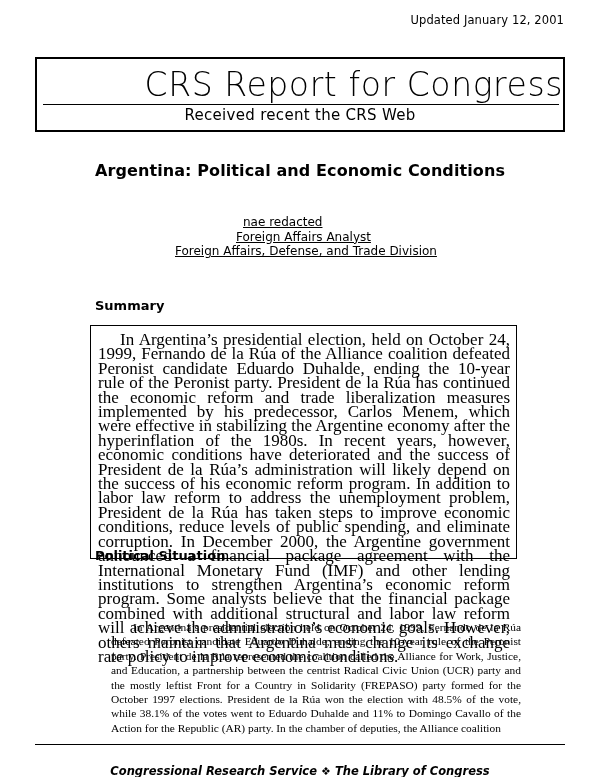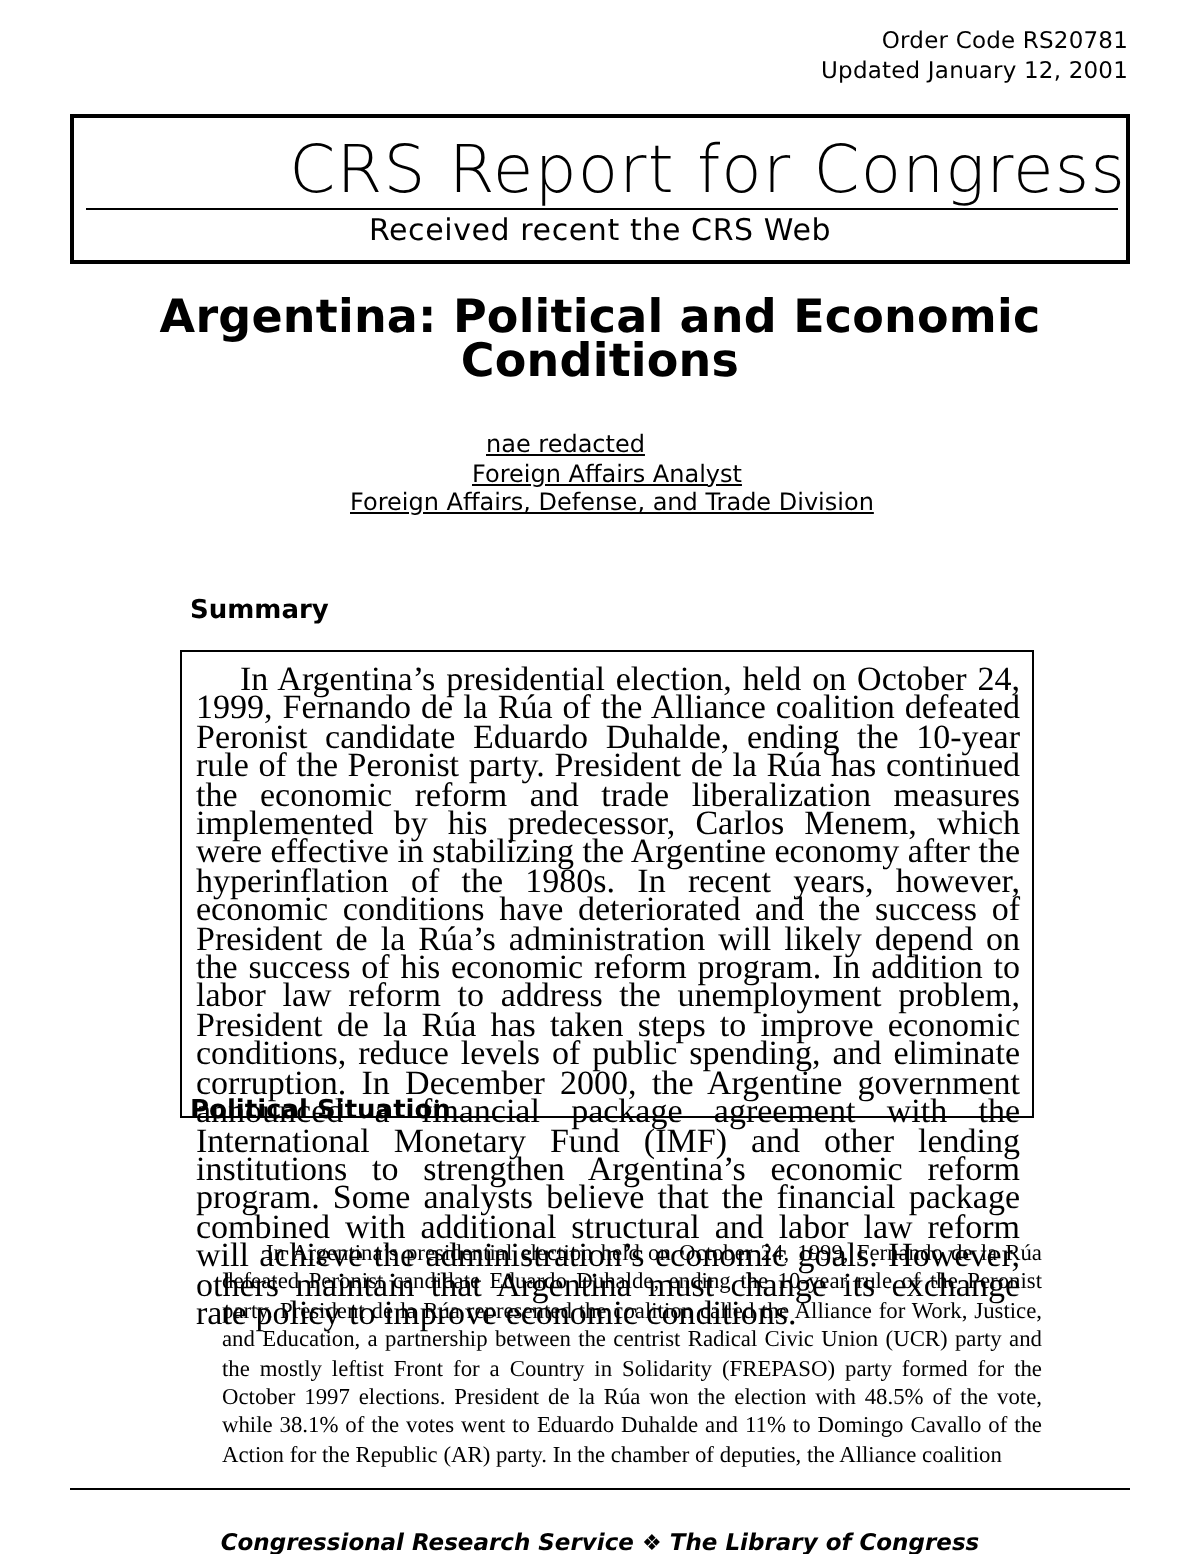--- a/index.html
+++ b/index.html
@@ -7,21 +7,21 @@
   .sans { font-family: "DejaVu Sans", sans-serif; }
   .serif { font-family: "Liberation Serif", serif; }
 
   .order-block { position: absolute; right: 36px; top: 13px; text-align: right; font-size: 11.5px; line-height: 15px; letter-spacing: 0.1px; }
 
   .header-box { position: absolute; left: 35px; top: 57px; width: 526px; height: 71px; border: 2px solid #000; border-bottom-width: 2.5px; }
   .header-title { position: absolute; left: 0; right: 0; top: 8px; text-align: right; font-size: 33px; line-height: 36px; letter-spacing: 0.6px; font-weight: 300; }
   .header-rule { position: absolute; left: 6px; right: 4px; top: 45px; height: 0; border-top: 1px solid #000; }
   .header-sub { position: absolute; left: 0; right: 0; top: 47px; text-align: center; font-size: 15px; line-height: 18px; letter-spacing: 0.3px; }
 
-  .report-title { position: absolute; left: 60px; right: 60px; top: 148px; text-align: center; font-size: 23px; line-height: 22px; font-weight: bold; letter-spacing: 0.1px; }
+  .report-title { position: absolute; left: 60px; right: 60px; top: 160px; text-align: center; font-size: 16px; line-height: 22px; font-weight: bold; letter-spacing: 0.1px; }
 
   .author-block { position: absolute; left: 0; right: 0; top: 215px; font-size: 12px; line-height: 14.5px; text-decoration: underline; }
   .author-block div { position: relative; }
   .author-name { left: 243px; }
   .author-role { left: 236px; }
   .author-div { left: 175px; }
 
   .section-heading { position: absolute; left: 95px; font-size: 13px; font-weight: bold; line-height: 16px; }
   .summary-heading { top: 298px; }
   .political-heading { top: 548px; }
@@ -32,21 +32,20 @@
   .body-text { position: absolute; left: 95px; width: 410px; top: 604px; font-size: 11.4px; line-height: 14.4px; text-align: justify; text-indent: 22px; margin: 16px; }
 
   .footer-rule { position: absolute; left: 35px; width: 530px; top: 744px; border-top: 1px solid #000; }
   .footer-text { position: absolute; left: 0; right: 0; top: 764px; text-align: center; font-size: 11.5px; font-weight: bold; font-style: italic; line-height: 15px; }
   .diamond { font-style: normal; font-size: 11px; }
 </style>
 </head>
 <body>
 
 <div class="order-block sans">
-  <div>Order Code RS20781</div>
   <div>Updated January 12, 2001</div>
 </div>
 
 <div class="header-box sans">
   <div class="header-title">CRS Report for Congress</div>
   <div class="header-rule"></div>
   <div class="header-sub">Received recent the CRS Web</div>
 </div>
 
 <div class="report-title sans">

